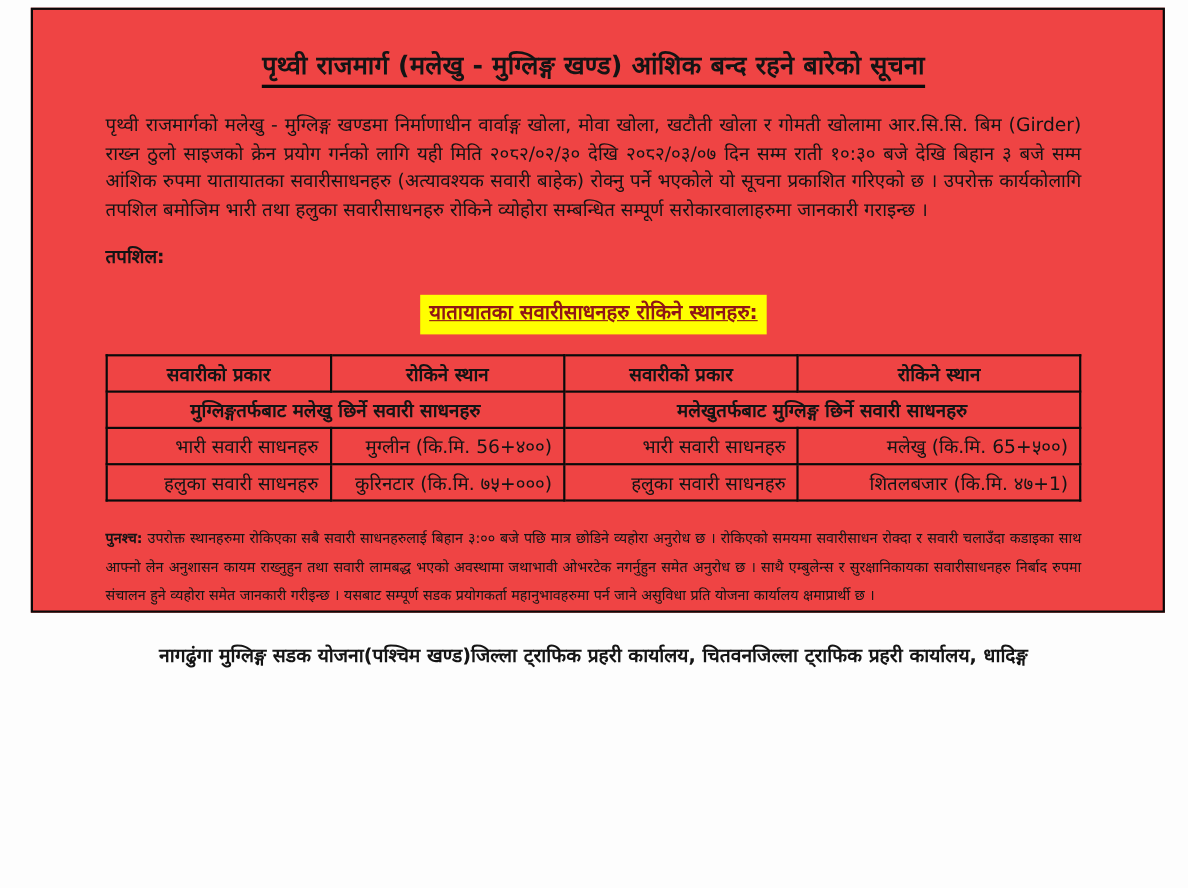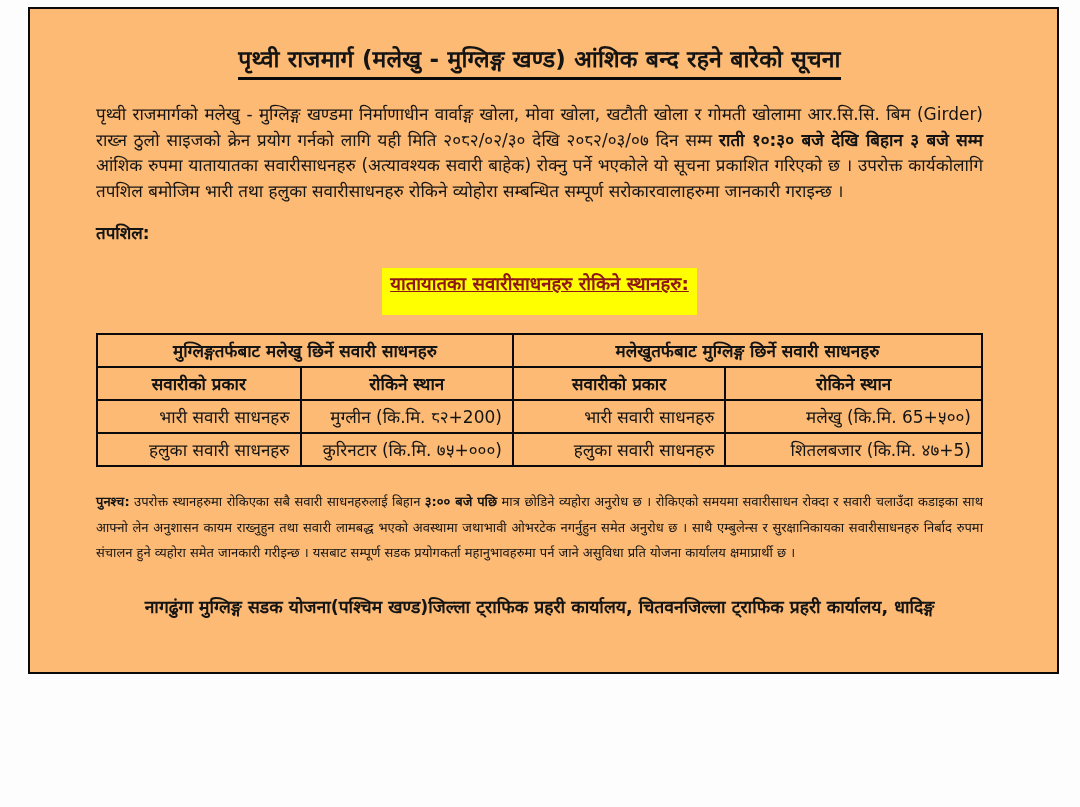--- a/index.html
+++ b/index.html
@@ -9,23 +9,23 @@
     height: 807px;
     background: #fdfdfd;
     font-family: "DejaVu Sans", "Liberation Serif", sans-serif;
     color: var(--text, #141414);
   }
   .scan-frame {
     position: absolute;
     left: 28px;
     top: 7px;
     width: 1031px;
-    height: 667px;
+    height: 550px;
     border: 2px solid #0a0a0a;
-    background: #fdba74;
+    background: #ef4444;
     box-sizing: border-box;
   }
   .doc {
     position: absolute;
     left: 66px;
     right: 74px;
     top: 0;
   }
   .title-wrap {
     text-align: center;
@@ -38,39 +38,39 @@
     border-bottom: 3px solid #0a0a0a;
     padding-bottom: 3px;
     letter-spacing: 0.2px;
   }
   .intro {
     margin-top: 22px;
     font-size: 17px;
     line-height: 25.5px;
     text-align: justify;
   }
-  .bold { font-weight: bold; }
+  .bold { font-weight: normal; }
   .bold-underline {
     font-weight: bold;
   }
   .tapasil-line {
     font-size: 17px;
     margin-top: 1px;
   }
   .highlight-wrap {
     text-align: center;
     margin-top: 24px;
   }
   .highlight-heading {
     display: inline-block;
     background: var(--highlight-bg, #ffff00);
     color: var(--highlight-text, #8f1616);
     font-weight: bold;
     font-size: 18.5px;
-    padding: 2px 8px 20px 8px;
+    padding: 2px 8px 9px 8px;
     text-decoration: underline;
     text-decoration-color: var(--highlight-text, #8f1616);
   }
   table.stop-table {
     margin-top: 18px;
     width: 100%;
     border-collapse: collapse;
     font-size: 17px;
   }
   .stop-table th, .stop-table td {
@@ -121,42 +121,42 @@
 
     <table class="stop-table">
       <colgroup>
         <col class="col-type1">
           <col class="col-loc1">
           <col class="col-type2">
           <col class="col-loc2">
       </colgroup>
       <thead>
         <tr>
-          <th colspan="2">मुग्लिङ्गतर्फबाट मलेखु छिर्ने सवारी साधनहरु</th>
-          <th colspan="2">मलेखुतर्फबाट मुग्लिङ्ग छिर्ने सवारी साधनहरु</th>
-        </tr>
-        <tr>
           <th>सवारीको प्रकार</th>
           <th>रोकिने स्थान</th>
           <th>सवारीको प्रकार</th>
           <th>रोकिने स्थान</th>
         </tr>
+        <tr>
+          <th colspan="2">मुग्लिङ्गतर्फबाट मलेखु छिर्ने सवारी साधनहरु</th>
+          <th colspan="2">मलेखुतर्फबाट मुग्लिङ्ग छिर्ने सवारी साधनहरु</th>
+        </tr>
       </thead>
       <tbody>
         <tr>
           <td>भारी सवारी साधनहरु</td>
-          <td>मुग्लीन (कि.मि. ८२+200)</td>
+          <td>मुग्लीन (कि.मि. 56+४००)</td>
           <td>भारी सवारी साधनहरु</td>
           <td>मलेखु (कि.मि. 65+५००)</td>
         </tr>
         <tr>
           <td>हलुका सवारी साधनहरु</td>
           <td>कुरिनटार (कि.मि. ७५+०००)</td>
           <td>हलुका सवारी साधनहरु</td>
-          <td>शितलबजार (कि.मि. ४७+5)</td>
+          <td>शितलबजार (कि.मि. ४७+1)</td>
         </tr>
       </tbody>
     </table>
 
     <p class="postscript"><span class="bold-underline">पुनश्च:</span> <span>उपरोक्त स्थानहरुमा रोकिएका सबै सवारी साधनहरुलाई बिहान</span> <span class="bold">३:०० बजे पछि</span> <span>मात्र छोडिने व्यहोरा अनुरोध छ । रोकिएको समयमा सवारीसाधन रोक्दा र सवारी चलाउँदा कडाइका साथ  आफ्नो लेन अनुशासन कायम राख्नुहुन तथा सवारी लामबद्ध भएको अवस्थामा जथाभावी ओभरटेक नगर्नुहुन समेत  अनुरोध छ । साथै एम्बुलेन्स र सुरक्षानिकायका सवारीसाधनहरु निर्बाद रुपमा संचालन हुने व्यहोरा समेत जानकारी गरीइन्छ । यसबाट सम्पूर्ण सडक प्रयोगकर्ता महानुभावहरुमा पर्न जाने असुविधा प्रति योजना कार्यालय क्षमाप्रार्थी छ ।</span></p>
 
     <div class="signature-row">
       <span class="sig">नागढुंगा मुग्लिङ्ग सडक योजना(पश्चिम खण्ड)</span>
       <span class="sig">जिल्ला ट्राफिक प्रहरी कार्यालय, चितवन</span>
       <span class="sig">जिल्ला ट्राफिक प्रहरी कार्यालय, धादिङ्ग</span>

